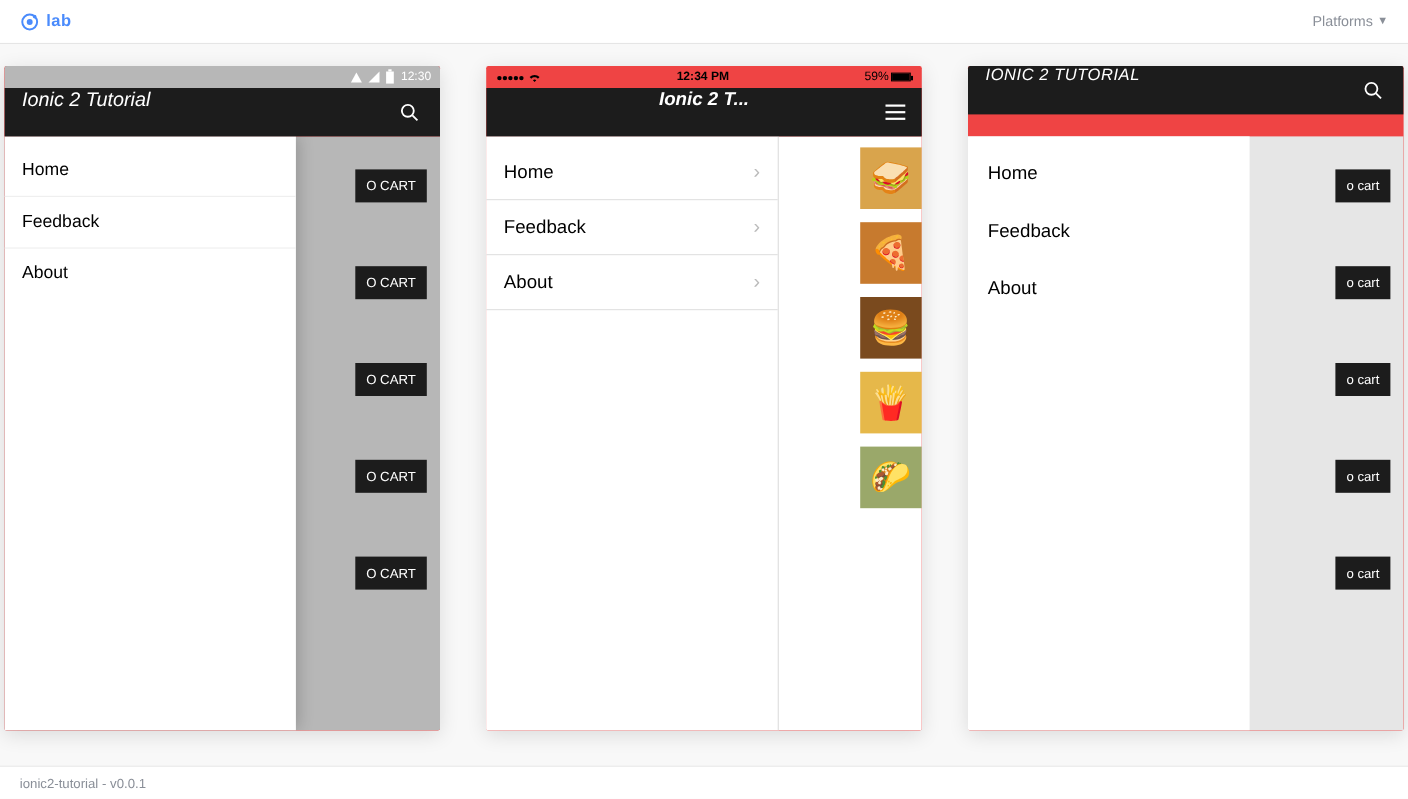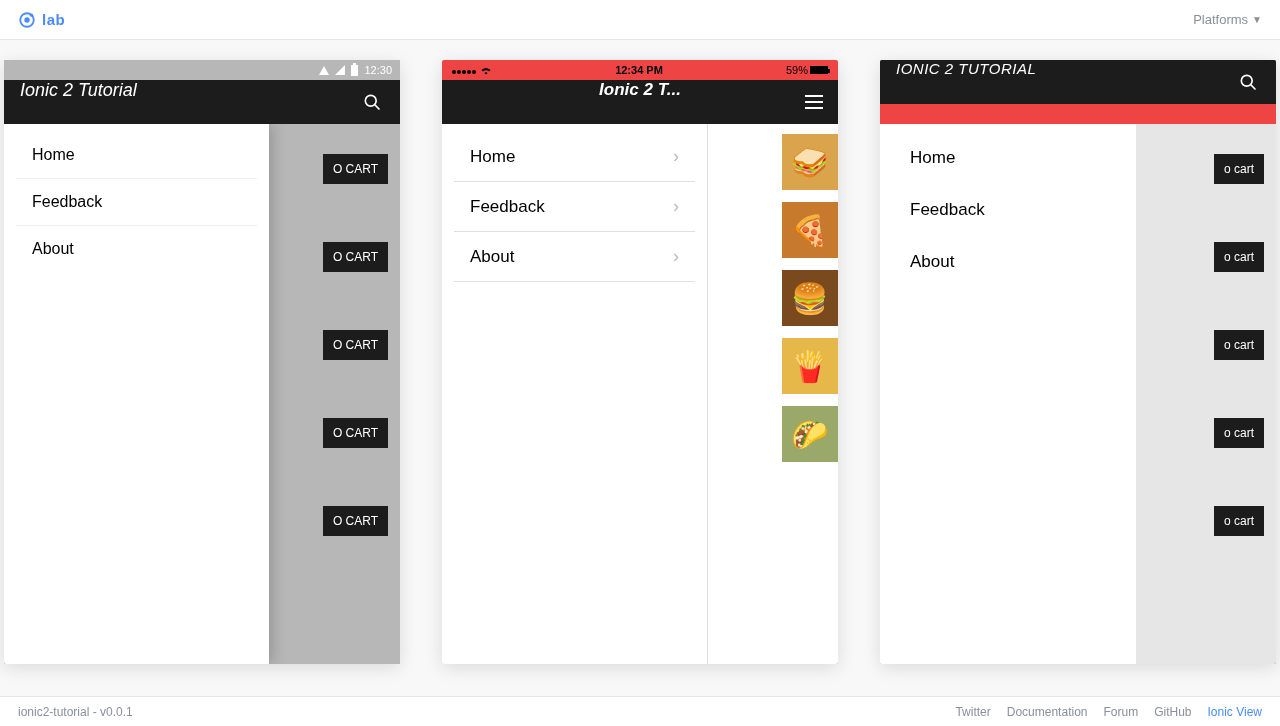--- a/index.html
+++ b/index.html
@@ -68,21 +68,21 @@
 .food-list { position:absolute; right:0; top:10px; display:flex; flex-direction:column; gap:12px; padding-right:0; }
 .food-thumb { width:56px; height:56px; display:flex; align-items:center; justify-content:center; font-size:30px; background:#ddd; }
 .f1{background:#d9a44c;} .f2{background:#c77a2e;} .f3{background:#7a4a1e;} .f4{background:#e6b84a;} .f5{background:#9aa86a;}
 
 
 .drawer { position:absolute; left:0; top:0; width:265px; bottom:0; background:#fff; box-shadow: 3px 0 14px rgba(0,0,0,0.2); z-index:2; display:flex; flex-direction:column; }
 .device.ios .drawer { width:266px; box-shadow:none; border-right:1px solid #ddd; }
 .device.wp .drawer { width:256px; box-shadow:none; }
 
 
-.menu-list { padding:4px 12px; margin-top:4px; }
+.menu-list { padding:4px 0; margin-top:4px; }
 .menu-item { padding:14px 16px; font-size:16px; color:#000; cursor:pointer; display:flex; align-items:center; justify-content:space-between; }
 .device.android .menu-item { border-bottom:1px solid #eee; }
 .device.android .menu-item:last-child { border-bottom:none; }
 .device.ios .menu-item { border-bottom:1px solid #e0e0e0; font-size:17px; }
 .device.ios .menu-item .chev { color:#bbb; font-size:18px; }
 .device.wp .menu-item { font-size:17px; font-family:"Segoe UI",Arial,sans-serif; padding:16px 18px; }
 
 
 .device.android .app-header, .device.wp .app-header { justify-content:flex-start; }
 .device.android .app-header .srch-wrap, .device.wp .app-header .srch-wrap { position:absolute; right:14px; }
@@ -245,20 +245,13 @@
             </div>
         </div>
       </div>
     </div>
   </div>
 
 </div>
 
 <div class="footer">
   <span>ionic2-tutorial - v0.0.1</span>
-  <div class="links">
-    <a>Twitter</a>
-    <a>Documentation</a>
-    <a>Forum</a>
-    <a>GitHub</a>
-    <a class="accent">Ionic View</a>
-  </div>
 </div>
 
 </body></html>

